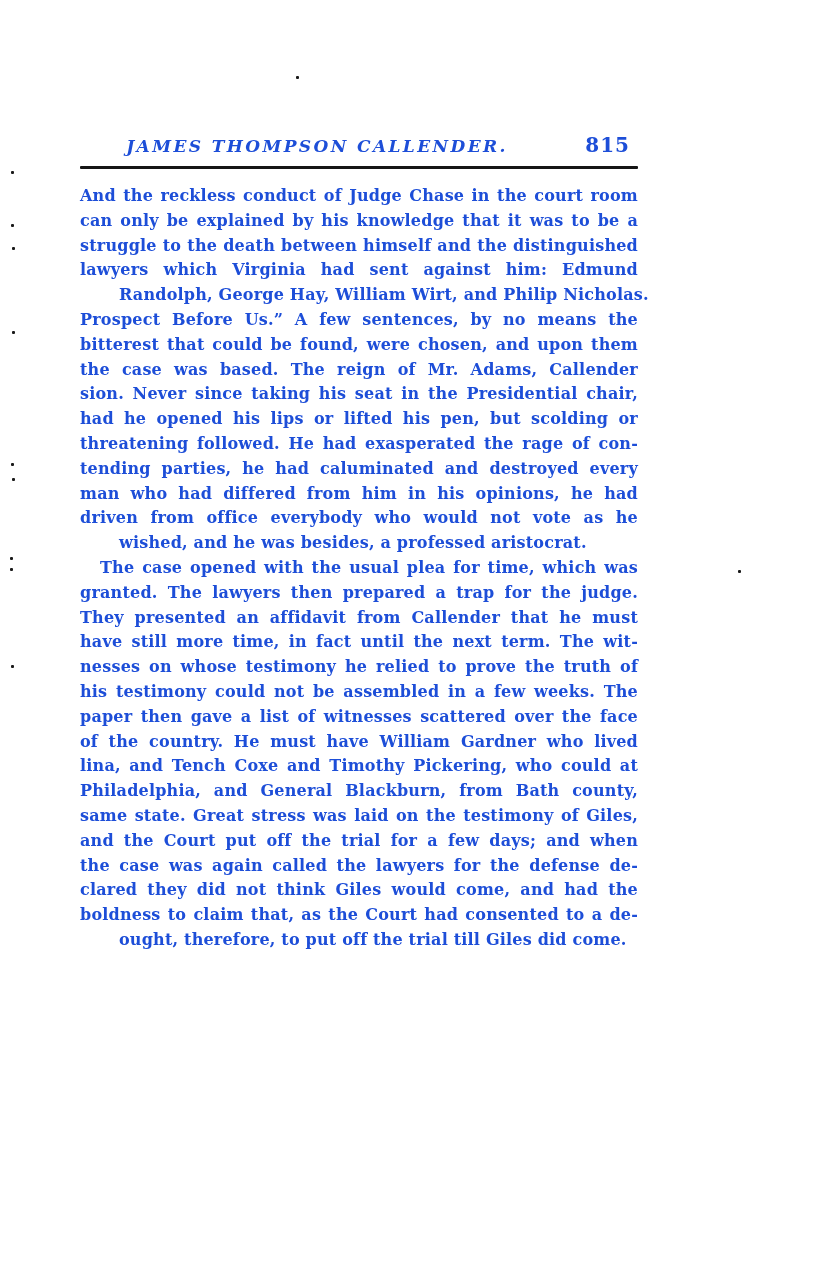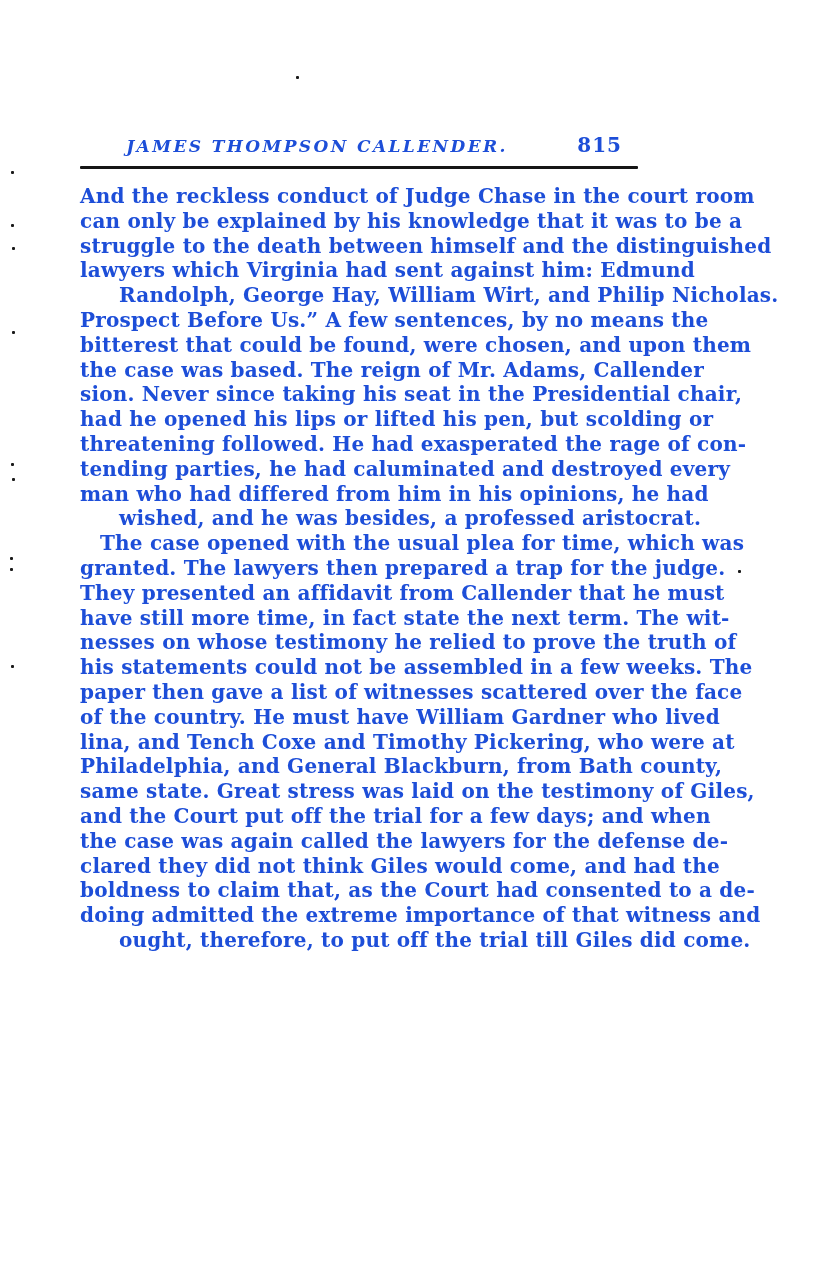--- a/index.html
+++ b/index.html
@@ -29,36 +29,36 @@
     text-align: center;
     font-style: italic;
     font-weight: bold;
     font-size: 17px;
     letter-spacing: 2.4px;
     line-height: 24px;
     white-space: nowrap;
   }
   .page-number {
     position: absolute;
-    right: 16px;
+    right: 8px;
     top: -2px;
     font-weight: bold;
     font-size: 20px;
     letter-spacing: 1px;
     line-height: 26px;
   }
   .header-rule {
     margin-top: 6px;
     height: 3px;
     background: #151515;
     border-radius: 1px;
   }
   .body-text {
     margin-top: 15px;
-    font-size: 20px;
+    font-size: 16px;
     font-weight: bold;
     line-height: 24.8px;
     letter-spacing: 0.2px;
   }
   .para { margin: 0; }
   .line {
     text-align: justify;
     text-align-last: justify;
     white-space: nowrap;
     overflow: visible;
@@ -98,39 +98,39 @@
         </div>
         <div class="para indent">
           <div class="line">Prospect Before Us.” A few sentences, by no means the</div>
           <div class="line">bitterest that could be found, were chosen, and upon them</div>
           <div class="line">the case was based. The reign of Mr. Adams, Callender</div>
           <div class="line">sion. Never since taking his seat in the Presidential chair,</div>
           <div class="line">had he opened his lips or lifted his pen, but scolding or</div>
           <div class="line">threatening followed. He had exasperated the rage of con-</div>
           <div class="line">tending parties, he had caluminated and destroyed every</div>
           <div class="line">man who had differed from him in his opinions, he had</div>
+          <div class="line">driven from office everybody who would not vote as he</div>
           <div class="line last">wished, and he was besides, a professed aristocrat.</div>
         </div>
         <div class="para indent">
           <div class="line first">The case opened with the usual plea for time, which was</div>
           <div class="line">granted. The lawyers then prepared a trap for the judge.</div>
           <div class="line">They presented an affidavit from Callender that he must</div>
-          <div class="line">have still more time, in fact state the next term. The wit-</div>
+          <div class="line">have still more time, in fact until the next term. The wit-</div>
           <div class="line">nesses on whose testimony he relied to prove the truth of</div>
-          <div class="line">his statements could not be assembled in a few weeks. The</div>
+          <div class="line">his testimony could not be assembled in a few weeks. The</div>
           <div class="line">paper then gave a list of witnesses scattered over the face</div>
           <div class="line">of the country. He must have William Gardner who lived</div>
-          <div class="line">lina, and Tench Coxe and Timothy Pickering, who were at</div>
+          <div class="line">lina, and Tench Coxe and Timothy Pickering, who could at</div>
           <div class="line">Philadelphia, and General Blackburn, from Bath county,</div>
           <div class="line">same state. Great stress was laid on the testimony of Giles,</div>
           <div class="line">and the Court put off the trial for a few days; and when</div>
           <div class="line">the case was again called the lawyers for the defense de-</div>
           <div class="line">clared they did not think Giles would come, and had the</div>
           <div class="line">boldness to claim that, as the Court had consented to a de-</div>
-          <div class="line">doing admitted the extreme importance of that witness and</div>
           <div class="line last">ought, therefore, to put off the trial till Giles did come.</div>
         </div>
       </div>
   </div>
   <div id="speck-layer">
       <div class="speck" style="left: 296px; top: 76px;"></div>
       <div class="speck" style="left: 11px; top: 171px;"></div>
       <div class="speck" style="left: 11px; top: 224px;"></div>
       <div class="speck" style="left: 12px; top: 247px;"></div>
       <div class="speck" style="left: 12px; top: 331px;"></div>

